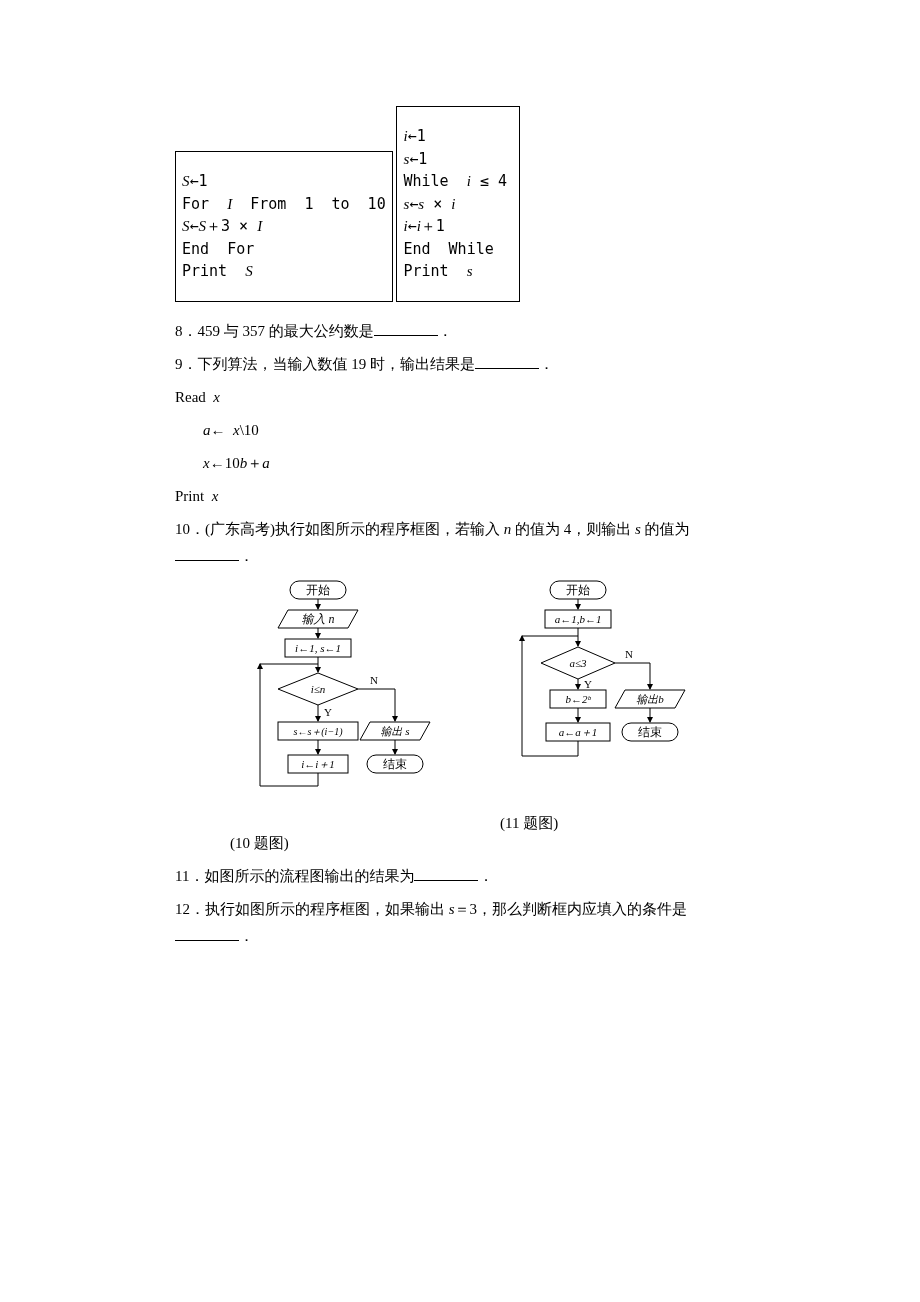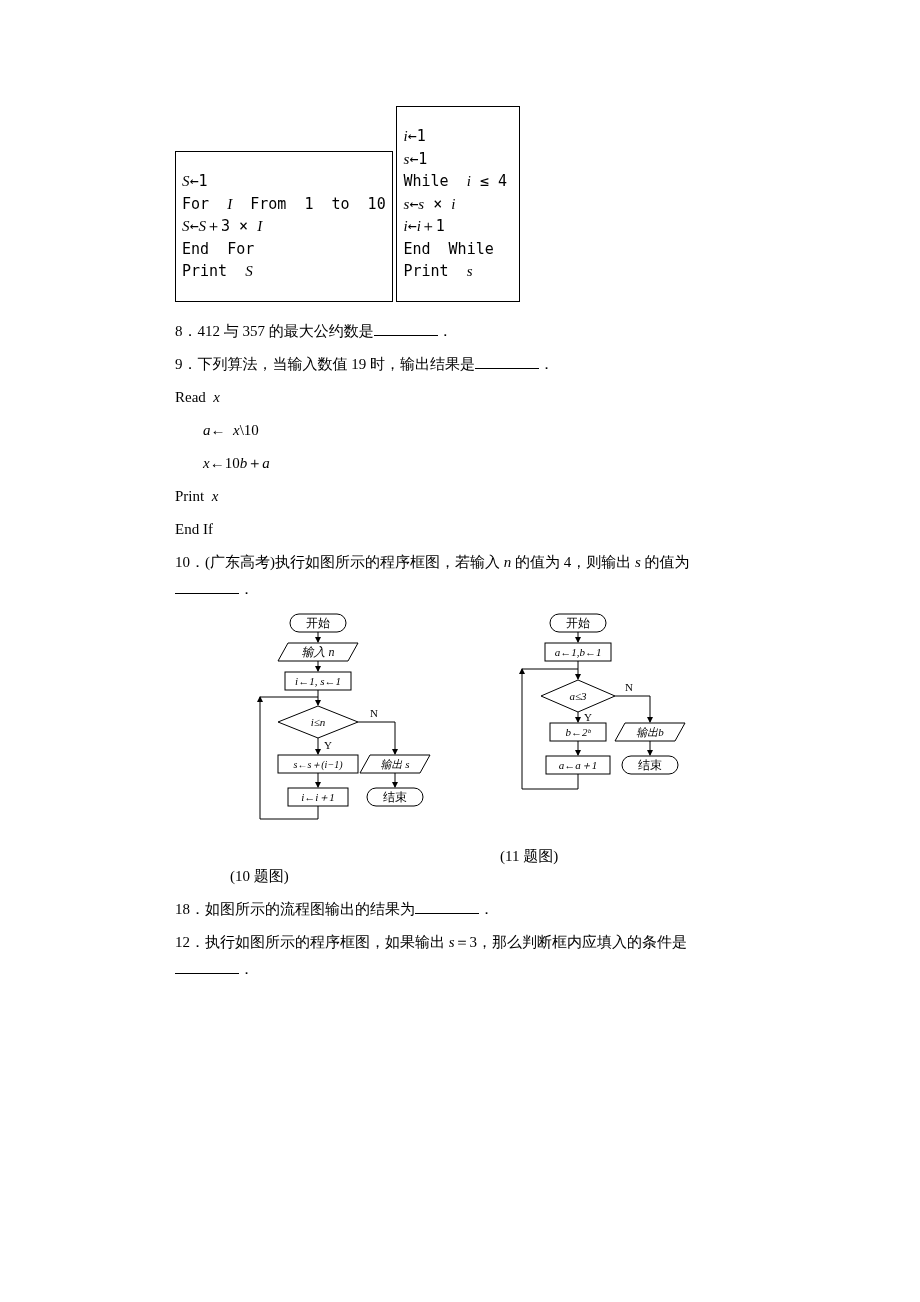--- a/index.html
+++ b/index.html
@@ -67,32 +67,31 @@
     <div class="codeline"><span class="it">i</span>←1</div>
     <div class="codeline"><span class="it">s</span>←1</div>
     <div class="codeline">While  <span class="it">i</span> ≤ 4</div>
     <div class="codeline"><span class="it">s</span>←<span class="it">s</span> × <span class="it">i</span></div>
     <div class="codeline"><span class="it">i</span>←<span class="it">i</span>＋1</div>
     <div class="codeline">End  While</div>
     <div class="codeline">Print  <span class="it">s</span></div>
   </div>
 
   <div class="q">
-    <span>8．412 与 357 的最大公约数是</span><span class="blank"></span><span>．</span>
+    <span>8．459 与 357 的最大公约数是</span><span class="blank"></span><span>．</span>
   </div>
 
   <div class="q">
     <span>9．下列算法，当输入数值 19 时，输出结果是</span><span class="blank"></span><span>．</span>
   </div>
 
   <div class="q">Read&nbsp;&nbsp;<span class="it">x</span></div>
   <div class="q indent"><span class="it">a</span>←&nbsp;&nbsp;<span class="it">x</span>\10</div>
   <div class="q indent"><span class="it">x</span>←10<span class="it">b</span>＋<span class="it">a</span></div>
   <div class="q">Print&nbsp;&nbsp;<span class="it">x</span></div>
-  <div class="q">End  If</div>
 
   <div class="q">
     <span>10．(广东高考)执行如图所示的程序框图，若输入 <span class="it">n</span> 的值为 4，则输出 <span class="it">s</span> 的值为</span><span class="blank"></span><span>．</span>
   </div>
 
   <div class="figs">
 
     <div class="fig">
       <svg width="210" height="250" viewBox="0 0 210 250">
         <defs>
@@ -178,20 +177,20 @@
         <line x1="78" y1="165" x2="78" y2="180" stroke="#000"></line>
         <line x1="78" y1="180" x2="22" y2="180" stroke="#000"></line>
         <line x1="22" y1="180" x2="22" y2="60" stroke="#000" marker-end="url(#arr2)"></line>
       </svg>
       <div class="caption">(11 题图)</div>
     </div>
 
   </div>
 
   <div class="q">
-    <span>18．如图所示的流程图输出的结果为</span><span class="blank"></span><span>．</span>
+    <span>11．如图所示的流程图输出的结果为</span><span class="blank"></span><span>．</span>
   </div>
 
   <div class="q">
     <span>12．执行如图所示的程序框图，如果输出 <span class="it">s</span>＝3，那么判断框内应填入的条件是</span><span class="blank"></span><span>．</span>
   </div>
 
 </div>
 
 </body></html>

